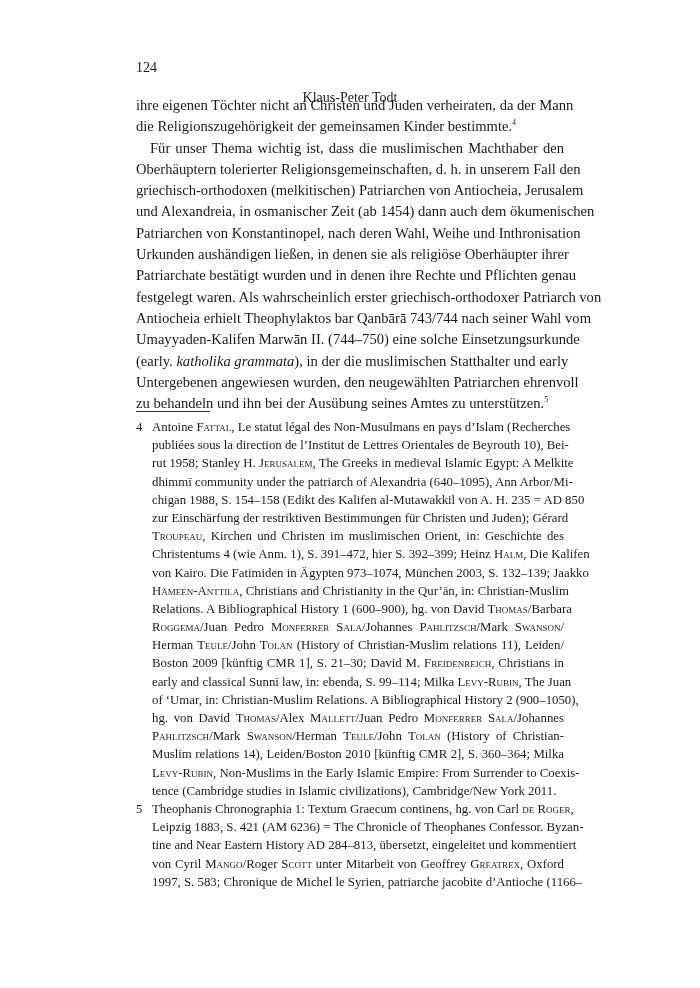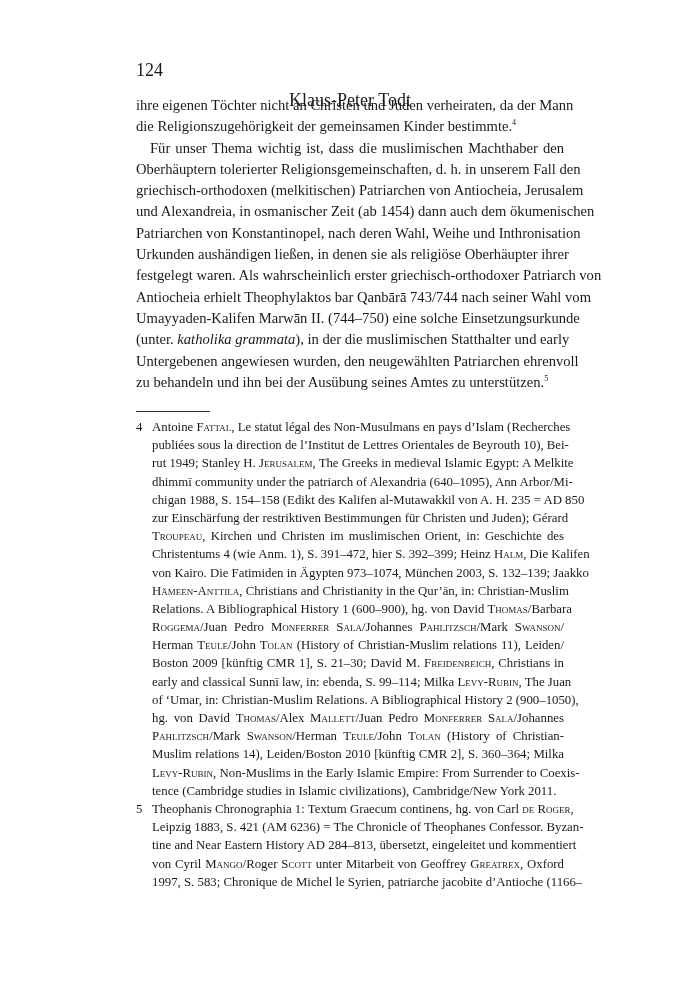--- a/index.html
+++ b/index.html
@@ -1,18 +1,18 @@
 <!DOCTYPE html>
 <html><head>
 <meta charset="utf-8">
 <style>
   html, body { margin: 0; padding: 0; background: #ffffff; }
   body { width: 700px; height: 988px; position: relative; overflow: hidden;
          font-family: "Liberation Serif", "DejaVu Serif", serif; color: #1a1a1a; }
-  .header { position: absolute; top: 60px; left: 136px; width: 428px; height: 20px; font-size: 18px; }
+  .header { position: absolute; top: 60px; left: 136px; width: 428px; height: 20px; font-size: 14px; }
   .page-num { position: absolute; left: 0; top: 0; }
   .running-head { position: absolute; left: 0; right: 0; top: 0; text-align: center; margin-top: 30px; }
   .body { position: absolute; top: 95px; left: 136px; width: 428px; }
   .line { display: block; font-size: 14.6px; line-height: 21.3px; height: 21.3px;
           white-space: nowrap; text-align: justify; text-align-last: justify; }
   .line.last { text-align-last: left; }
   .line.indent { padding-left: 14px; }
   sup { font-size: 8px; vertical-align: 6px; line-height: 0; }
   .sep { position: absolute; top: 411px; left: 136px; width: 74px; height: 0; border-top: 1px solid #333; }
   .notes { position: absolute; top: 418px; left: 136px; width: 428px; }
@@ -33,34 +33,35 @@
 
 <div class="body">
   <span class="line"><span>ihre eigenen Töchter nicht an Christen und Juden verheiraten, da der Mann</span></span>
   <span class="line last"><span>die Religionszugehörigkeit der gemeinsamen Kinder bestimmte.</span><sup>4</sup></span>
   <span class="line indent"><span>Für unser Thema wichtig ist, dass die muslimischen Machthaber den</span></span>
   <span class="line"><span>Oberhäuptern tolerierter Religionsgemeinschaften, d. h. in unserem Fall den</span></span>
   <span class="line"><span>griechisch-orthodoxen (melkitischen) Patriarchen von Antiocheia, Jerusalem</span></span>
   <span class="line"><span>und Alexandreia, in osmanischer Zeit (ab 1454) dann auch dem ökumenischen</span></span>
   <span class="line"><span>Patriarchen von Konstantinopel, nach deren Wahl, Weihe und Inthronisation</span></span>
   <span class="line"><span>Urkunden aushändigen ließen, in denen sie als religiöse Oberhäupter ihrer</span></span>
+  <span class="line"><span>Patriarchate bestätigt wurden und in denen ihre Rechte und Pflichten genau</span></span>
   <span class="line"><span>festgelegt waren. Als wahrscheinlich erster griechisch-orthodoxer Patriarch von</span></span>
   <span class="line"><span>Antiocheia erhielt Theophylaktos bar Qanbārā 743/744 nach seiner Wahl vom</span></span>
   <span class="line"><span>Umayyaden-Kalifen Marwān II. (744–750) eine solche Einsetzungsurkunde</span></span>
-  <span class="line"><span>(unter. </span><i>katholika grammata</i><span>), in der die muslimischen Statthalter und early</span></span>
+  <span class="line"><span>(early. </span><i>katholika grammata</i><span>), in der die muslimischen Statthalter und early</span></span>
   <span class="line"><span>Untergebenen angewiesen wurden, den neugewählten Patriarchen ehrenvoll</span></span>
   <span class="line last"><span>zu behandeln und ihn bei der Ausübung seines Amtes zu unterstützen.</span><sup>5</sup></span>
 </div>
 
 <div class="sep"></div>
 
 <div class="notes" id="notes">
     <span class="nline"><span class="nnum">4</span><span>Antoine </span><span class="sc">Fattal</span><span>, Le statut légal des Non-Musulmans en pays d’Islam (Recherches</span></span>
     <span class="nline"><span>publiées sous la direction de l’Institut de Lettres Orientales de Beyrouth 10), Bei-</span></span>
-    <span class="nline"><span>rut 1949; Stanley H. </span><span class="sc">Jerusalem</span><span>, The Greeks in medieval Islamic Egypt: A Melkite</span></span>
+    <span class="nline"><span>rut 1958; Stanley H. </span><span class="sc">Jerusalem</span><span>, The Greeks in medieval Islamic Egypt: A Melkite</span></span>
     <span class="nline"><span>dhimmī community under the patriarch of Alexandria (640–1095), Ann Arbor/Mi-</span></span>
     <span class="nline"><span>chigan 1988, S. 154–158 (Edikt des Kalifen al-Mutawakkil von A. H. 235 = AD 850</span></span>
     <span class="nline"><span>zur Einschärfung der restriktiven Bestimmungen für Christen und Juden); Gérard</span></span>
     <span class="nline"><span></span><span class="sc">Troupeau</span><span>, Kirchen und Christen im muslimischen Orient, in: Geschichte des</span></span>
     <span class="nline"><span>Christentums 4 (wie Anm. 1), S. 391–472, hier S. 392–399; Heinz </span><span class="sc">Halm</span><span>, Die Kalifen</span></span>
     <span class="nline"><span>von Kairo. Die Fatimiden in Ägypten 973–1074, München 2003, S. 132–139; Jaakko</span></span>
     <span class="nline"><span></span><span class="sc">Hämeen-Anttila</span><span>, Christians and Christianity in the Qur’ān, in: Christian-Muslim</span></span>
     <span class="nline"><span>Relations. A Bibliographical History 1 (600–900), hg. von David </span><span class="sc">Thomas</span><span>/Barbara</span></span>
     <span class="nline"><span></span><span class="sc">Roggema</span><span>/Juan Pedro </span><span class="sc">Monferrer Sala</span><span>/Johannes </span><span class="sc">Pahlitzsch</span><span>/Mark </span><span class="sc">Swanson</span><span>/</span></span>
     <span class="nline"><span>Herman </span><span class="sc">Teule</span><span>/John </span><span class="sc">Tolan</span><span> (History of Christian-Muslim relations 11), Leiden/</span></span>

